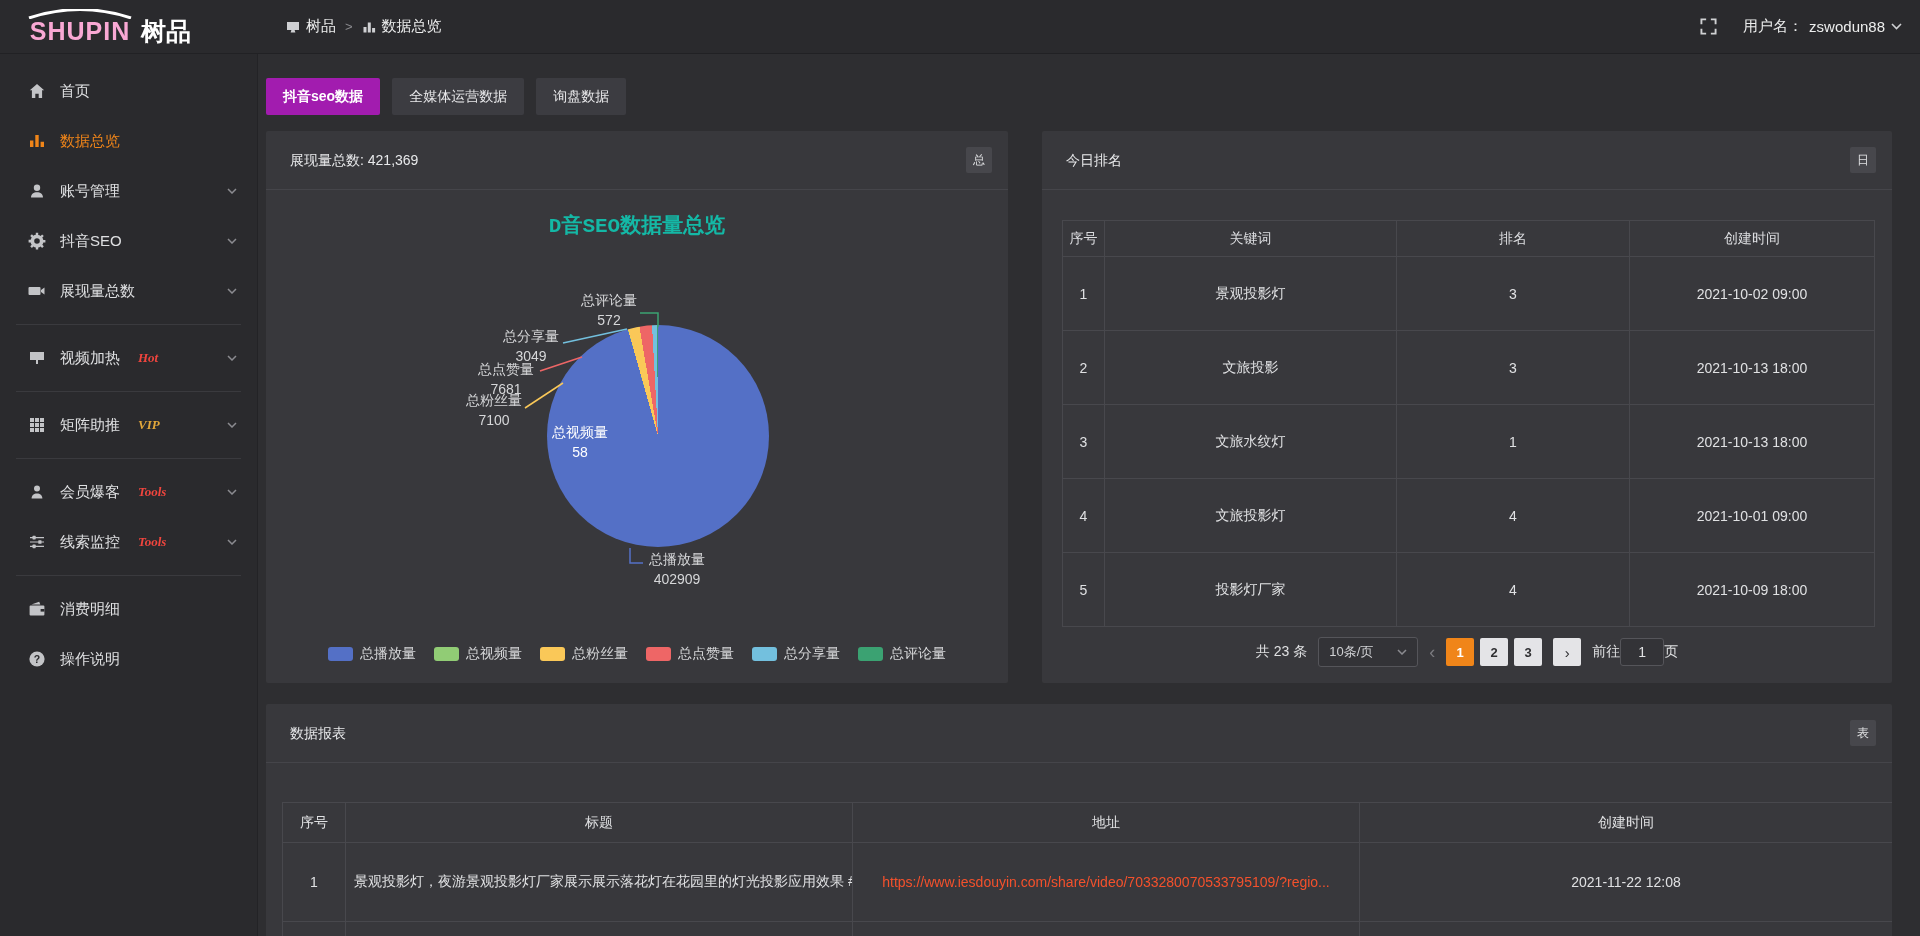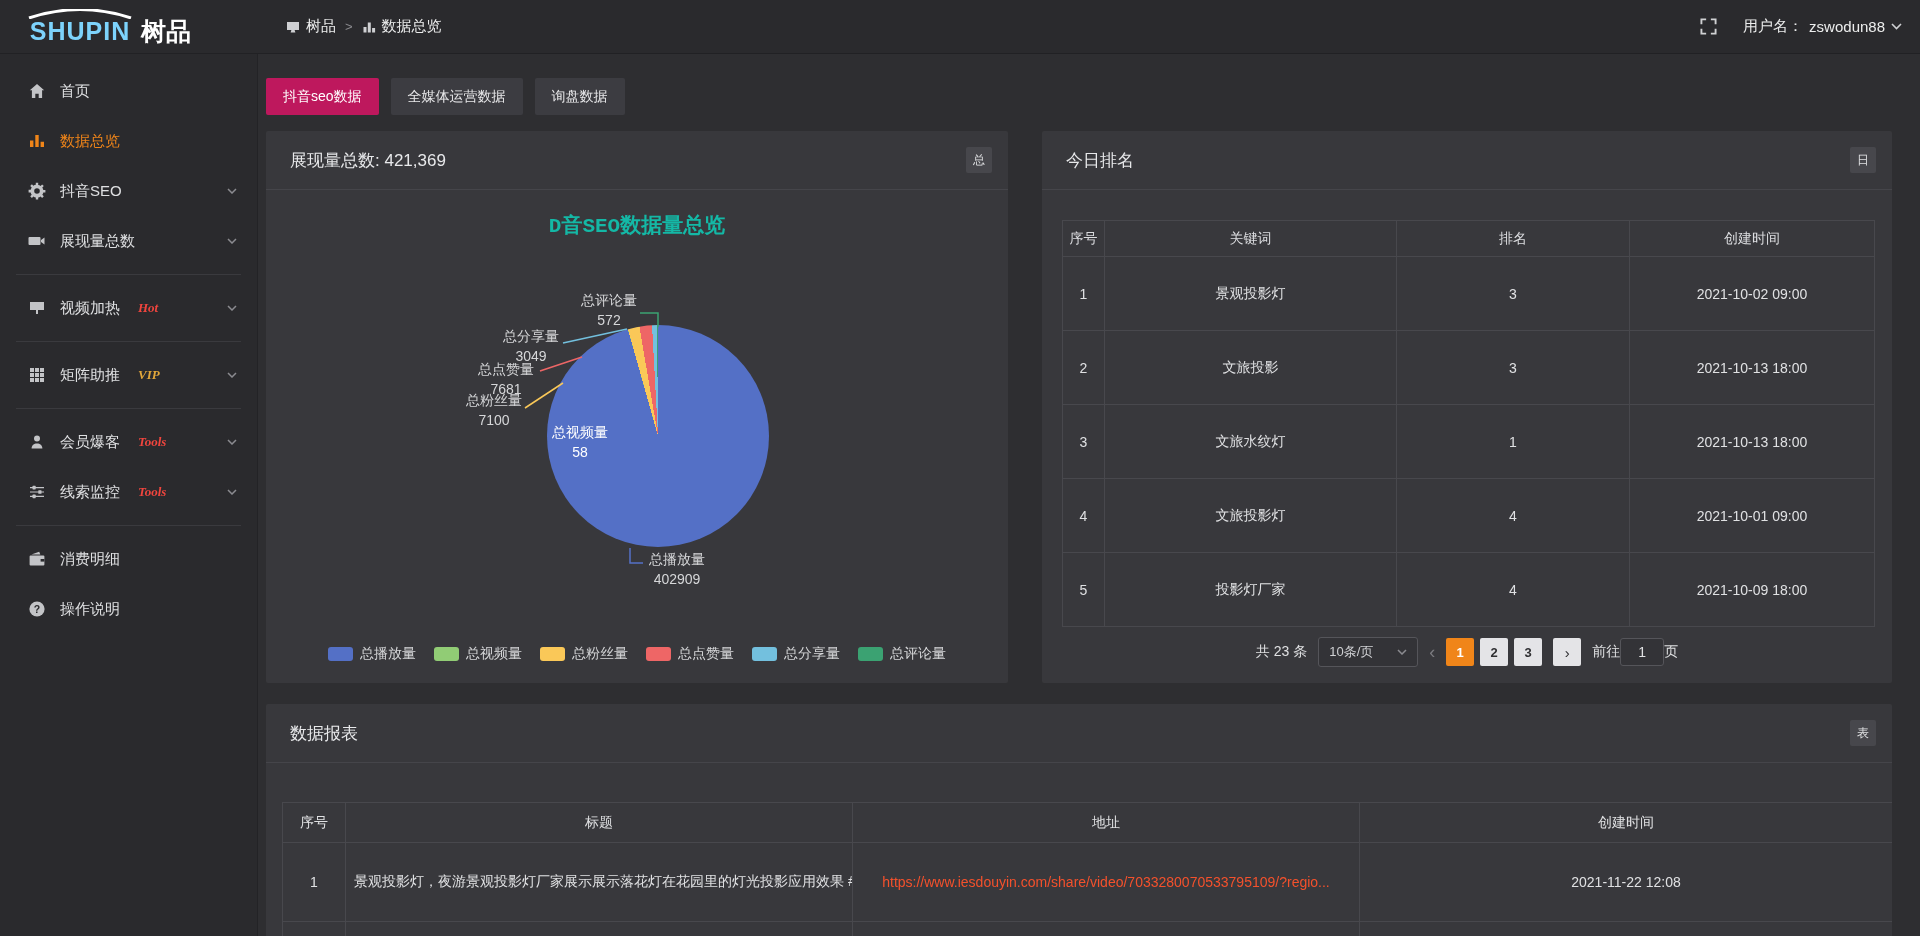--- a/index.html
+++ b/index.html
@@ -10,21 +10,21 @@
     font-family: "Liberation Sans", "DejaVu Sans", sans-serif;
     font-size: 14px;
   }
   svg.i { width:18px; height:18px; fill:#c3c4c7; flex:none; }
 
   
   .header { position:absolute; top:0; left:0; width:1920px; height:54px;
     background:#2a2a2d; border-bottom:1px solid #212124; display:flex; align-items:center; z-index:5; }
   .logo { width:258px; display:flex; align-items:flex-end; padding-left:24px; gap:5px; }
   .logo-shupin { display:flex; flex-direction:column; align-items:center; }
-  .logo-en { font-size:25px; font-weight:800; letter-spacing:1px; color:#7dd3fc; line-height:1; }
+  .logo-en { font-size:25px; font-weight:800; letter-spacing:1px; color:#f9a8d4; line-height:1; }
   .logo-cn { font-size:25px; font-weight:800; color:#fff; line-height:1; }
   .breadcrumb { display:flex; align-items:center; gap:9px; font-size:15px; color:#eceded; margin-left:28px; }
   .crumb { display:flex; align-items:center; gap:6px; cursor:pointer; }
   .crumb-sep { color:#8a8a8e; font-size:13px; }
   .header-right { margin-left:auto; display:flex; align-items:center; gap:26px; padding-right:18px; }
   .user-box { display:flex; align-items:center; gap:6px; font-size:15px; color:#eceded; cursor:pointer; }
   .fullscreen-btn { background:none; border:none; cursor:pointer; display:flex; }
 
   
   .sidebar { position:absolute; top:54px; left:0; width:258px; bottom:0;
@@ -38,28 +38,28 @@
   .badge-red { color:#f0453e; }
   .badge-gold { color:#e2a73a; }
   .side-arrow { margin-left:auto; display:flex; }
   .side-divider { height:1px; background:#3a3a3e; margin:8px 16px; }
 
   
   .main { position:absolute; left:258px; top:54px; right:0; bottom:0; background:#2e2e31; }
   .tabs { position:absolute; left:8px; top:24px; display:flex; gap:12px; }
   .tab { height:37px; padding:0 17px; font-size:14px; border:none; border-radius:2px;
     background:#3c3c41; color:#e8e8ea; cursor:pointer; font-family:inherit; }
-  .tab.active { background:#be185d; color:#fff; font-weight:normal; }
+  .tab.active { background:#a21caf; color:#fff; font-weight:bold; }
 
   .panel { position:absolute; background:#38383c; border-radius:2px; }
   #overview-panel { left:8px;  top:77px;  width:742px;  height:552px; }
   #ranking-panel  { left:784px; top:77px; width:850px;  height:552px; }
   #report-panel   { left:8px;  top:650px; width:1626px; height:286px; overflow:hidden; }
   .panel-head { position:absolute; top:0; left:0; right:0; height:59px; border-bottom:1px solid #45454a; }
-  .panel-title { position:absolute; left:24px; top:0; line-height:59px; font-size:17px; color:#e8e9eb; }
+  .panel-title { position:absolute; left:24px; top:0; line-height:59px; font-size:14px; color:#e8e9eb; }
   .corner-badge { position:absolute; right:16px; top:16px; width:26px; height:26px;
     background:#47474c; border:none; border-radius:2px; color:#dfe0e2; font-size:12px;
     display:flex; align-items:center; justify-content:center; cursor:pointer; font-family:inherit; }
 
   
   .chart-title { position:absolute; top:80px; left:0; right:0; text-align:center;
     font-size:21px; font-weight:600; color:#14b8a6;font-family:Liberation Mono, monospace; }
   .pie { position:absolute; left:281px; top:194px; width:222px; height:222px; border-radius:50%; }
   .chart-lines { position:absolute; inset:0; pointer-events:none; }
   .pie-label { position:absolute; font-size:14px; line-height:1.4; color:#d6d7d9; text-align:center; width:62px; }
@@ -160,20 +160,31 @@
     <span class="side-label">首页</span>
   </div>
   <div class="side-item active">
     <svg class="i" viewBox="0 0 18 18">
         <path d="M2 8.5h3.4V15H2zM7.3 3h3.4v12H7.3zM12.6 9.8H16V15h-3.4z"></path>
       </svg>
     <span class="side-label">数据总览</span>
   </div>
   <div class="side-item">
     <svg class="i" viewBox="0 0 18 18">
+        <path d="M9 9a3.2 3.2 0 1 0 0-6.4A3.2 3.2 0 0 0 9 9zm-6 6.5c0-3.6 2.7-5.3 6-5.3s6 1.7 6 5.3z"></path>
+      </svg>
+    <span class="side-label">账号管理</span>
+    <span class="side-arrow">
+        <svg width="10" height="6" viewBox="0 0 10 6">
+          <path d="M1 1l4 4 4-4" fill="none" stroke="#8b8b90" stroke-width="1.5"></path>
+        </svg>
+      </span>
+  </div>
+  <div class="side-item">
+    <svg class="i" viewBox="0 0 18 18">
         <path fill-rule="evenodd" d="M7.8.8h2.4v2.1a6.3 6.3 0 0 1 2.4 1l1.5-1.5 1.7 1.7-1.5 1.5a6.3 6.3 0 0 1 1 2.4h2.1v2.4h-2.1a6.3 6.3 0 0 1-1 2.4l1.5 1.5-1.7 1.7-1.5-1.5a6.3 6.3 0 0 1-2.4 1v2.1H7.8v-2.1a6.3 6.3 0 0 1-2.4-1l-1.5 1.5-1.7-1.7 1.5-1.5a6.3 6.3 0 0 1-1-2.4H.6V7.8h2.1a6.3 6.3 0 0 1 1-2.4L2.2 3.9l1.7-1.7 1.5 1.5a6.3 6.3 0 0 1 2.4-1zM9 6.2A2.8 2.8 0 1 0 9 11.8 2.8 2.8 0 0 0 9 6.2z"></path>
       </svg>
     <span class="side-label">抖音SEO</span>
     <span class="side-arrow">
         <svg width="10" height="6" viewBox="0 0 10 6">
           <path d="M1 1l4 4 4-4" fill="none" stroke="#8b8b90" stroke-width="1.5"></path>
         </svg>
       </span>
   </div>
   <div class="side-item">

